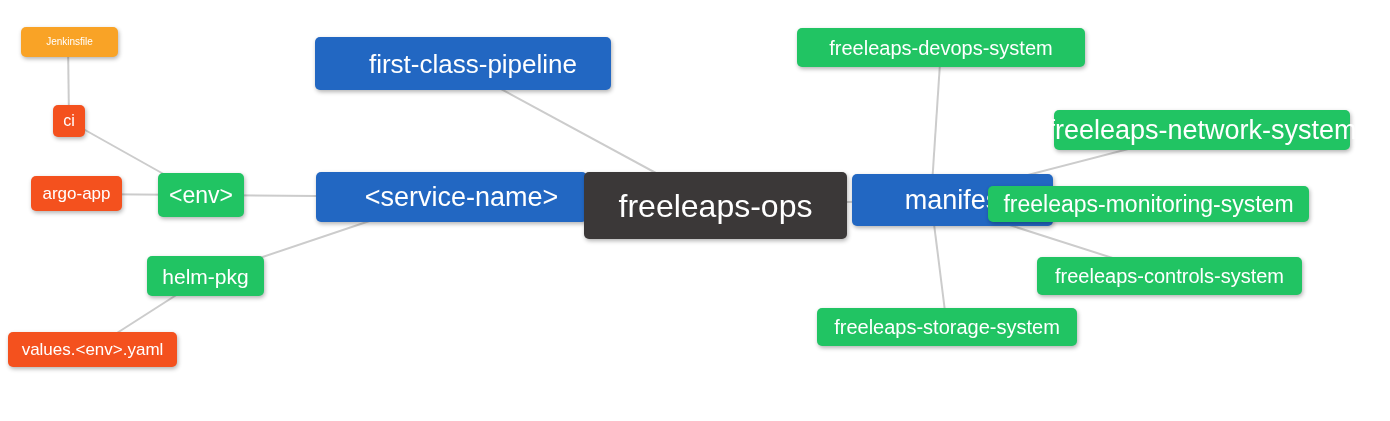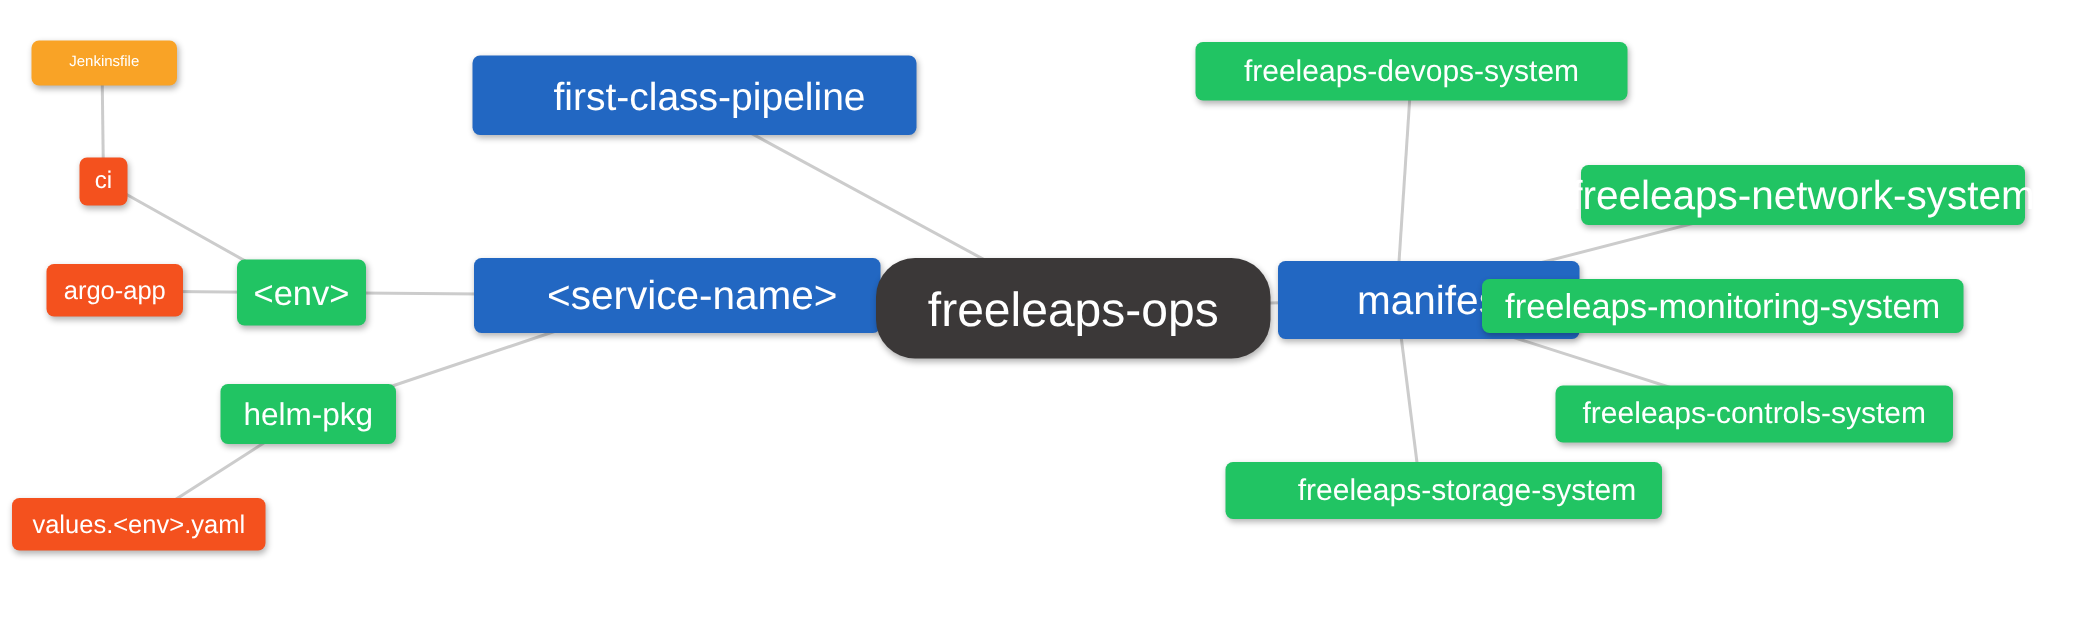--- a/index.html
+++ b/index.html
@@ -32,21 +32,21 @@
     border-radius: 5px;
     box-shadow: 1px 2px 4px rgba(0,0,0,0.30);
     white-space: nowrap;
     cursor: default;
     line-height: 1;
   }
   .c-orange { background: #F9A326; }
   .c-red    { background: #F4511E; text-align: right; }
   .c-green  { background: #21C463; }
   .c-blue   { background: #2267C2; padding-left: 20px; }
-  .c-dark   { background: #3B3838; border-radius: 26px; }
+  .c-dark   { background: #3B3838; }
 </style>
 </head>
 <body>
 
 <svg id="edge-layer" viewBox="0 0 1390 421" xmlns="http://www.w3.org/2000/svg">
   <line x1="68" y1="42" x2="69" y2="121"></line>
   <line x1="69" y1="121" x2="201" y2="195"></line>
   <line x1="76" y1="194" x2="201" y2="195"></line>
   <line x1="201" y1="195" x2="441" y2="197"></line>
   <line x1="206" y1="276" x2="441" y2="197"></line>
@@ -82,13 +82,13 @@
 <div class="node c-blue" style="left:852px; top:174px; width:181px; height:52px; font-size:27px;">manifests</div>
 
 <div class="node c-green" style="left:797px; top:28px;  width:288px; height:39px; font-size:20px;">freeleaps-devops-system</div>
 
 <div class="node c-green" style="left:1054px;top:110px; width:296px; height:40px; font-size:27px;">freeleaps-network-system</div>
 
 <div class="node c-green" style="left:988px;top:186px; width:321px; height:36px; font-size:23px;">freeleaps-monitoring-system</div>
 
 <div class="node c-green" style="left:1037px;top:257px; width:265px; height:38px; font-size:20px;">freeleaps-controls-system</div>
 
-<div class="node c-green" style="left:817px; top:308px; width:260px; height:38px; font-size:20px;padding-left:31px;">freeleaps-storage-system</div>
+<div class="node c-green" style="left:817px; top:308px; width:260px; height:38px; font-size:20px;">freeleaps-storage-system</div>
 
 </body></html>

